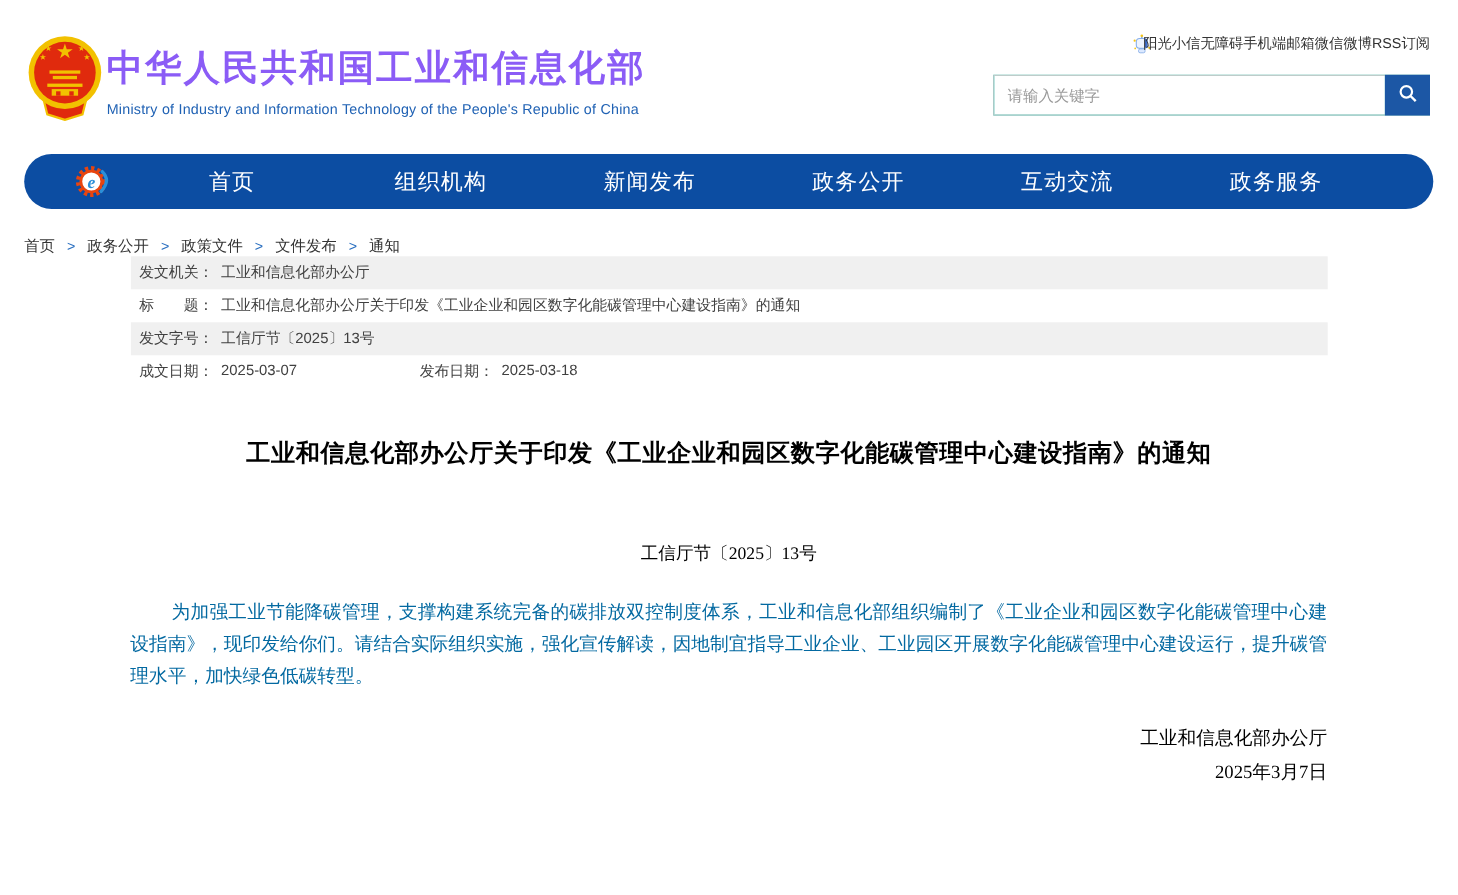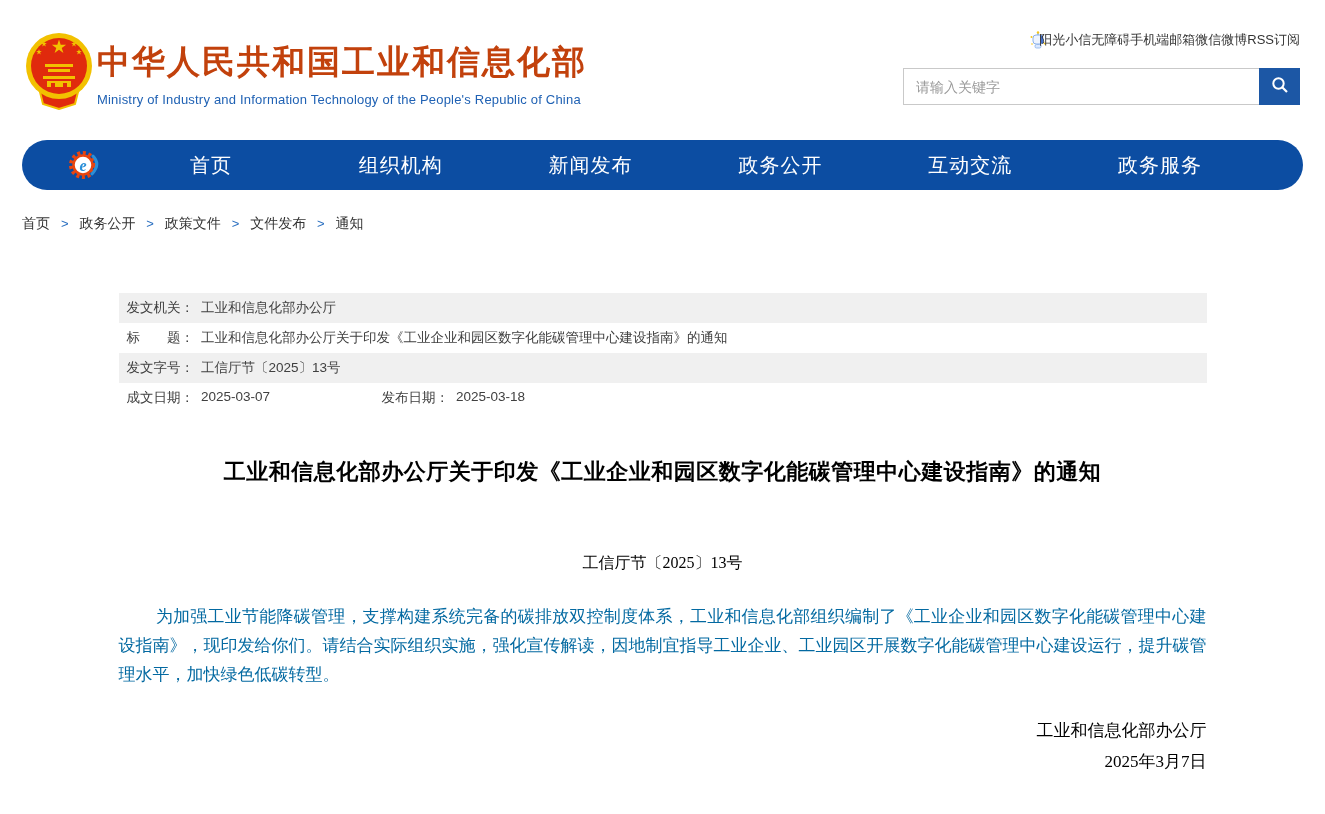--- a/index.html
+++ b/index.html
@@ -3,21 +3,21 @@
 <meta charset="utf-8">
 <style>
   * { margin:0; padding:0; box-sizing:border-box; }
   html,body { width:1325px; height:814px; background:#fff; overflow:hidden;
               font-family:"Liberation Sans","DejaVu Sans",sans-serif; }
 
   
   .site-header { position:relative; height:126px; background:#fff; }
   .emblem { position:absolute; left:25px; top:30px; width:68px; height:80px; }
   .title-block { position:absolute; left:97px; top:40px; }
-  .site-title { font-size:33px; font-weight:bold; color:#c2410c; letter-spacing:2px; }
+  .site-title { font-size:33px; font-weight:bold; color:#8b5cf6; letter-spacing:2px; }
   .site-subtitle { font-size:13px; color:#2062b4; margin-top:7px; letter-spacing:0.2px; }
 
   .quick-links { position:absolute; right:25px; top:31px; display:flex; align-items:center;
                  font-size:13px; color:#333; }
   .quick-links a { color:#333; text-decoration:none; cursor:pointer; }
   .robot { width:18px; height:18px; margin-right:-8px; display:inline-block; }
 
   .search-bar { position:absolute; right:25px; top:68px; width:397px; height:37px;
                 border:1px solid #c9c9c9; display:flex; background:#14b8a6; }
   .search-bar input { flex:1; border:none; outline:none; padding:0 12px; font-size:14px; color:#333;
@@ -33,21 +33,21 @@
   .nav-item { flex:1; text-align:center; color:#fff; font-size:20px; letter-spacing:1px;
               text-decoration:none; cursor:pointer; white-space:nowrap; }
 
   
   .breadcrumb { margin:25px 0 0 22px; font-size:14px; color:#333; }
   .breadcrumb a { color:#333; text-decoration:none; cursor:pointer; }
   .breadcrumb .sep { color:#2a6fc0; margin:0 7px; font-size:13px; }
 
   
   .document { width:1088px; margin:0 auto; }
-  .meta-table { margin-top:60px; }
+  .meta-table { }
   .meta-row { min-height:30px; display:flex; align-items:center; padding-left:8px;
               font-size:13.5px; color:#404040; }
   .meta-row.gray { background:#f0f0f0; }
   .meta-cell { display:flex; }
   .meta-cell.first { width:255px; flex:0 0 255px; }
   .meta-label { white-space:pre; margin-right:7px; }
 
   .article-title { margin-top:44px; text-align:center; font-size:22px; font-weight:bold;
                    color:#000; letter-spacing:0.5px; }
   .doc-number { margin-top:66px; text-align:center; font-size:16px; color:#000;

